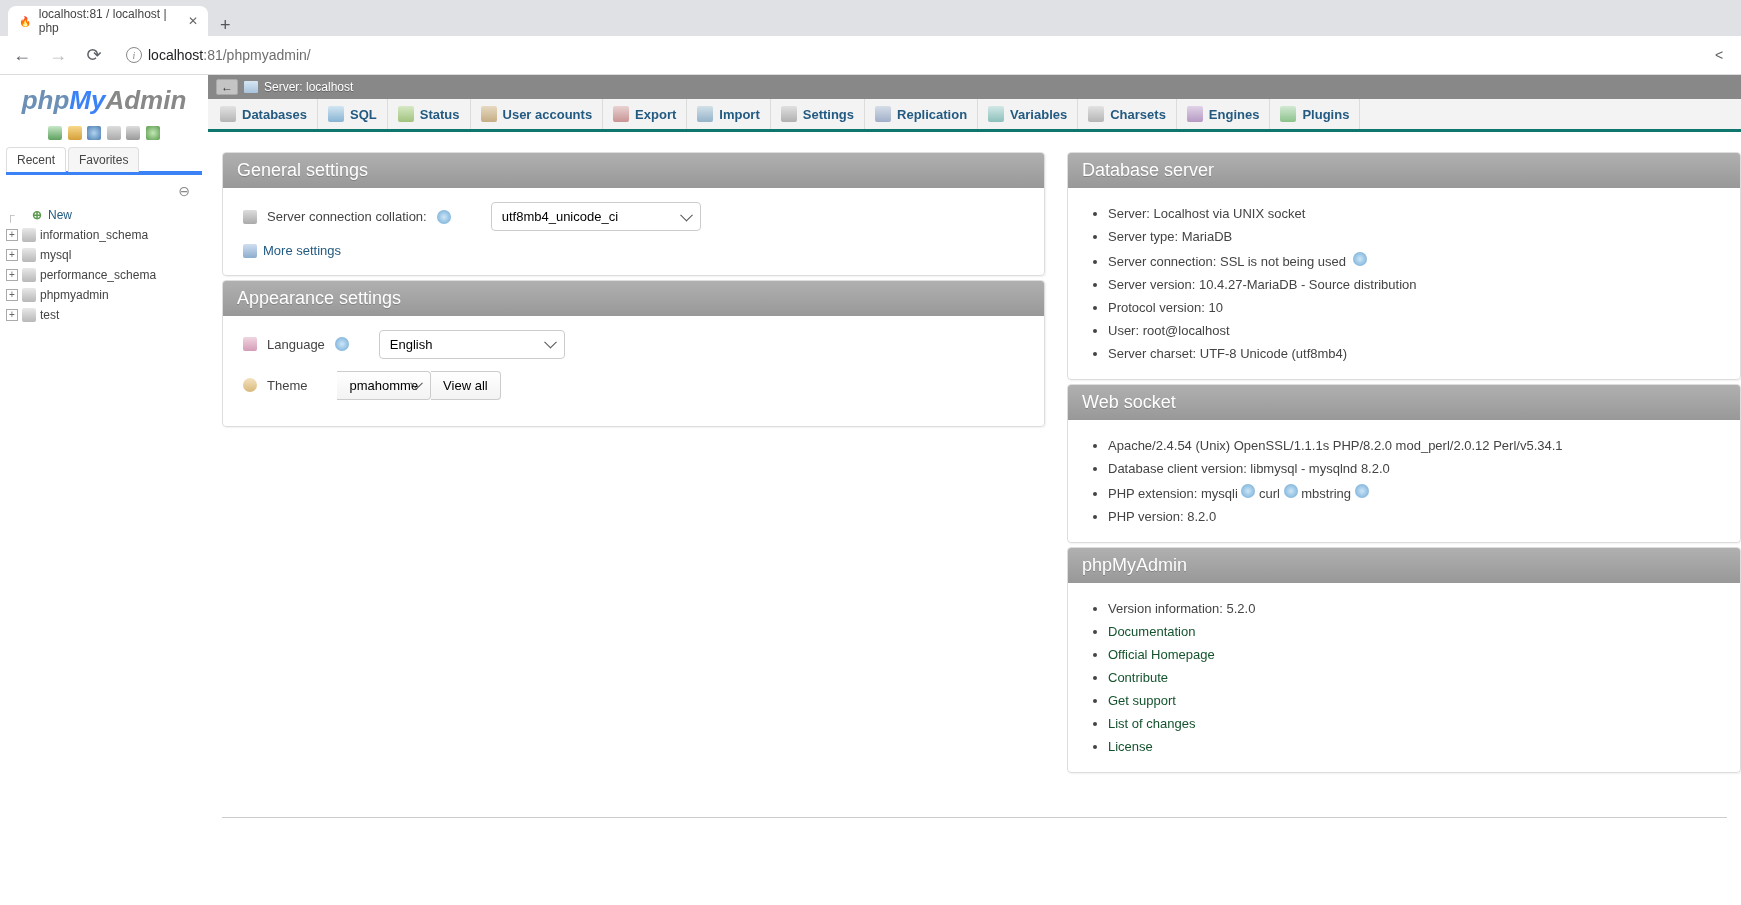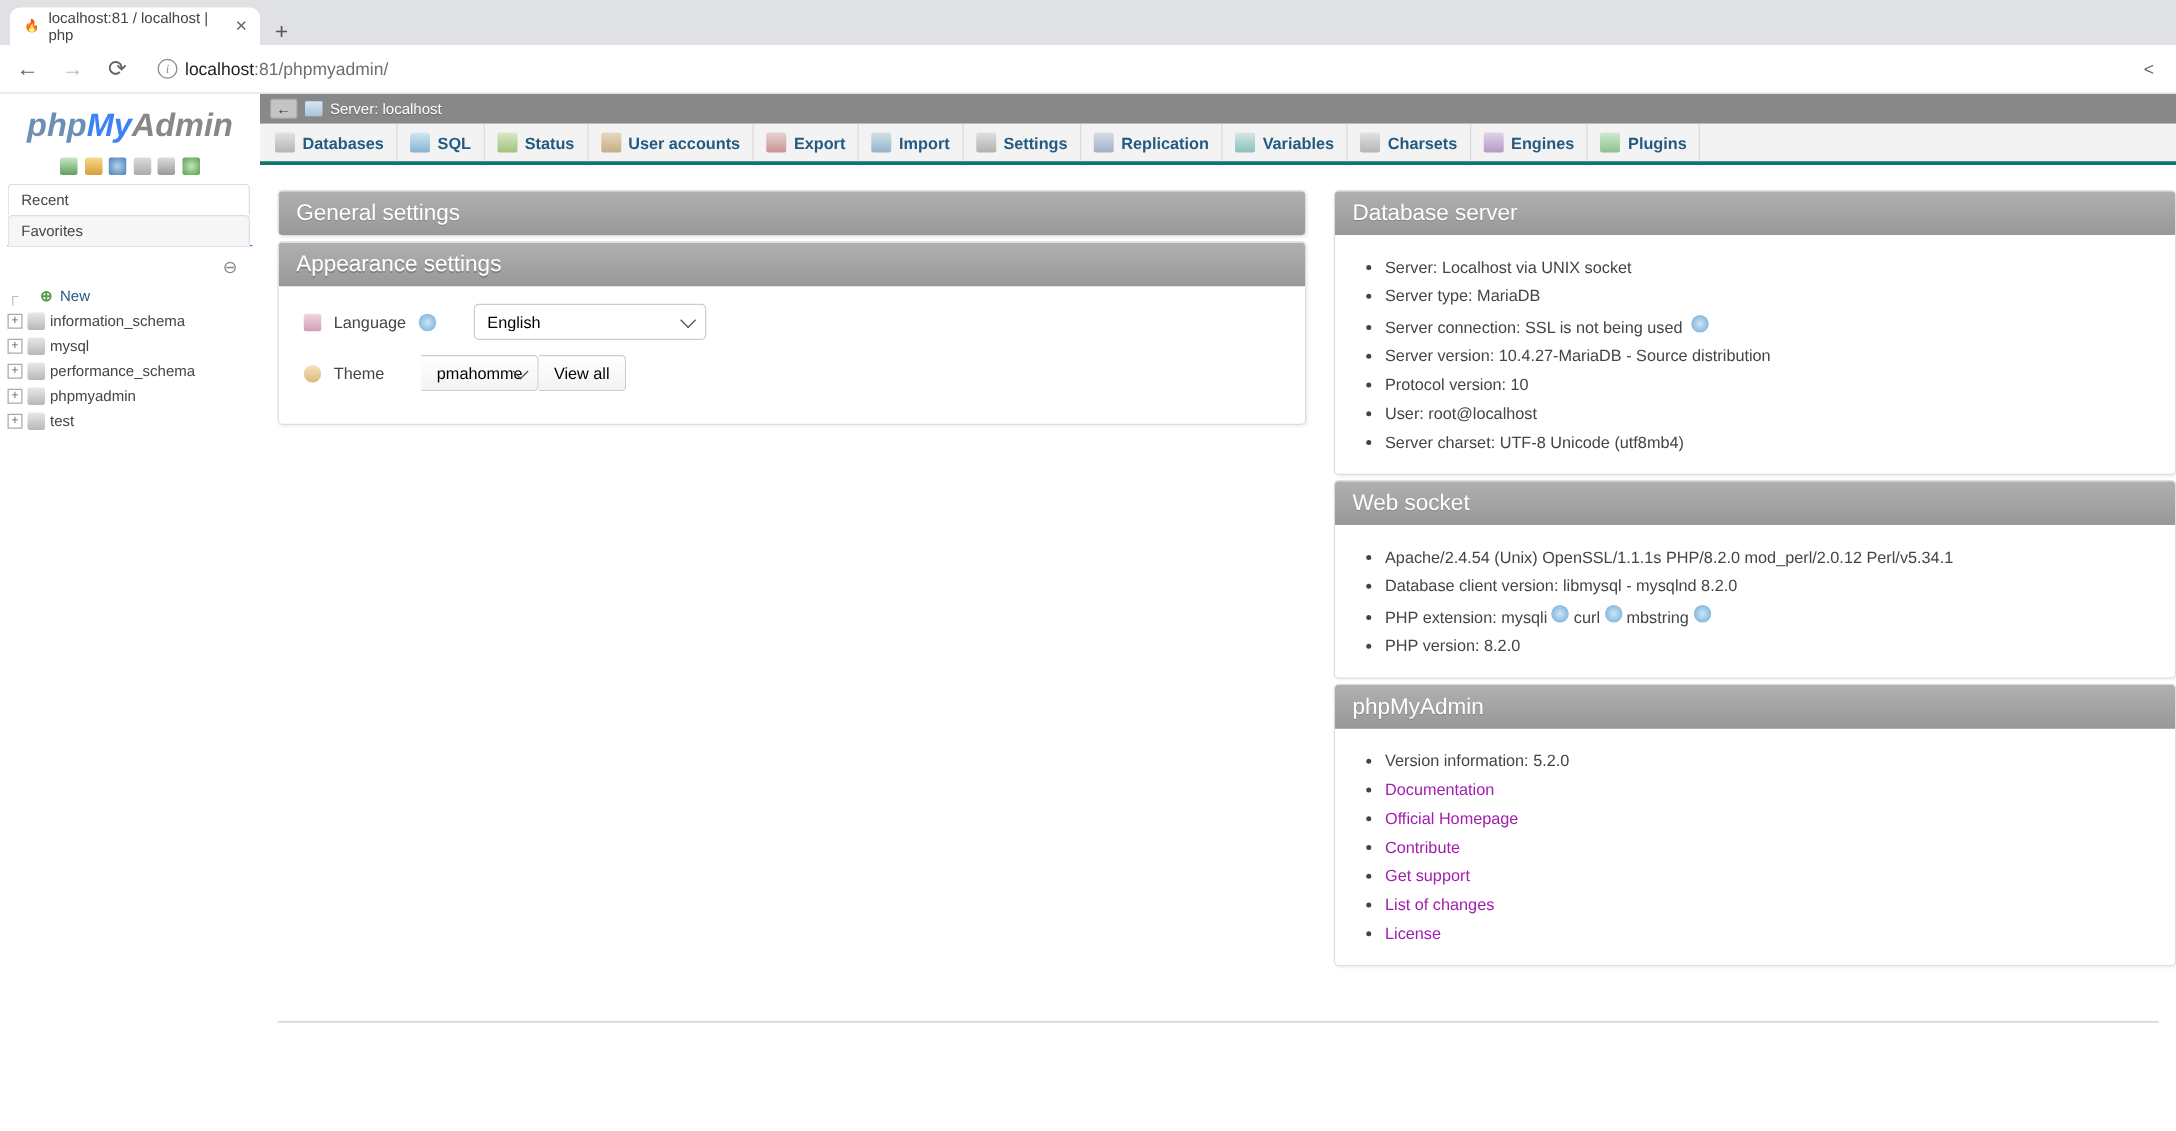--- a/index.html
+++ b/index.html
@@ -31,21 +31,21 @@
 .logo .admin { color: #888; }
 .icon-row { text-align: center; padding: 4px 0 6px; }
 .icon-row span { display: inline-block; width: 14px; height: 14px; margin: 0 1px; cursor: pointer; vertical-align: middle; border-radius: 2px; }
 .ic-home { background: linear-gradient(#c7e8c7, #5fa05f); }
 .ic-exit { background: linear-gradient(#f7d98a, #d69f3a); }
 .ic-help { background: radial-gradient(#b0d3ef, #4a7cb0); border-radius: 50%; }
 .ic-sql { background: linear-gradient(#ddd, #aaa); }
 .ic-gear { background: linear-gradient(#ddd, #999); border-radius: 50%; }
 .ic-reload { background: radial-gradient(#c1e8b5, #5a9a4d); border-radius: 50%; }
 
-.tabrow { display: flex; border-bottom: 1px solid #3b82f6; margin: 0 6px; flex-direction: column; }
+.tabrow { display: flex; border-bottom: 4px solid #3b82f6; margin: 0 6px; }
 .tabrow .tabbtn { padding: 5px 10px; border: 1px solid #ddd; border-bottom: none; background: #f6f6f6; font-size: 12px; cursor: pointer; border-radius: 4px 4px 0 0; margin-right: 2px; position: relative; top: 1px; }
 .tabrow .tabbtn.active { background: #fff; }
 
 .collapse-handle { text-align: right; padding: 8px 18px 0; color: #888; font-size: 14px; cursor: pointer; }
 
 .tree { padding: 6px 4px; font-size: 12px; }
 .tree-item { display: flex; align-items: center; padding: 3px 2px; cursor: pointer; }
 .tree-connector { color: #bbb; width: 10px; display: inline-block; }
 .tree-expander { width: 12px; height: 12px; border: 1px solid #aaa; display: inline-flex; align-items: center; justify-content: center; font-size: 10px; color: #666; margin-right: 4px; background: #fff; }
 .tree-icon { width: 14px; height: 14px; margin-right: 4px; display: inline-block; }
@@ -64,21 +64,21 @@
 
 .content-row { display: flex; gap: 22px; padding: 20px 0 20px 14px; }
 .col-left { flex: 0 0 823px; }
 .col-right { flex: 1; }
 
 .panel { border: 1px solid #ddd; border-radius: 4px; margin-bottom: 4px; overflow: hidden; box-shadow: 1px 1px 2px rgba(0,0,0,0.06); }
 .panel-hd { background: linear-gradient(#b0b0b0, #989898); color: #fff; font-size: 18px; font-weight: normal; padding: 7px 14px; text-shadow: 0 1px 0 rgba(0,0,0,0.2); }
 .panel-bd { padding: 14px 20px; }
 .panel-bd ul { list-style: disc; padding-left: 20px; }
 .panel-bd li { padding: 4px 0; font-size: 13px; }
-.panel-bd li a { color: #a21caf; text-decoration: none; }
+.panel-bd li a { color: #14532d; text-decoration: none; }
 
 .form-row { display: flex; align-items: center; gap: 10px; margin-bottom: 12px; }
 .form-row label { font-size: 13px; display: flex; align-items: center; gap: 6px; }
 .hint-icon { width: 14px; height: 14px; border-radius: 50%; background: radial-gradient(#cde6f7, #6aa6d4); display: inline-block; cursor: pointer; }
 .tiny-icon { width: 14px; height: 14px; display: inline-block; border-radius: 2px; }
 .sel { border: 1px solid #ccc; border-radius: 4px; padding: 6px 30px 6px 10px; font-size: 13px; background: #fff; appearance: none; position: relative; cursor: pointer; }
 .sel-wrap { position: relative; display: inline-block; }
 .sel-wrap::after { content: ""; position: absolute; right: 10px; top: 50%; width: 8px; height: 8px; border-right: 1.5px solid #555; border-bottom: 1.5px solid #555; transform: translateY(-70%) rotate(45deg); pointer-events: none; }
 .btn-group { display: inline-flex; }
 .btn { border: 1px solid #ccc; background: linear-gradient(#fff,#f3f3f3); padding: 6px 12px; font-size: 13px; cursor: pointer; }
@@ -236,20 +236,37 @@
           <span class="micon mi-plugins"></span>
           <span>Plugins</span>
         </div>
       </div>
 
     <div class="content-row">
       <div class="col-left">
 
         <div class="panel">
           <div class="panel-hd">General settings</div>
+          <div class="panel-bd">
+            <div class="form-row">
+              <span class="tiny-icon" style="background:linear-gradient(#ddd,#aaa);"></span>
+              <label>Server connection collation:</label>
+              <span class="hint-icon"></span>
+              <span style="width:20px;"></span>
+              <span class="sel-wrap">
+                <select class="sel" style="width:210px;">
+                  <option>utf8mb4_unicode_ci</option>
+                </select>
+              </span>
+            </div>
+            <a href="#" class="more-link">
+              <span class="tiny-icon" style="background:linear-gradient(#d0def0,#8cadce);"></span>
+              <span>More settings</span>
+            </a>
+          </div>
         </div>
 
         <div class="panel">
           <div class="panel-hd">Appearance settings</div>
           <div class="panel-bd">
             <div class="form-row">
               <span class="tiny-icon" style="background:linear-gradient(#f0d6e0,#d49cb7);"></span>
               <label>Language</label>
               <span class="hint-icon"></span>
               <span style="width:10px;"></span>

